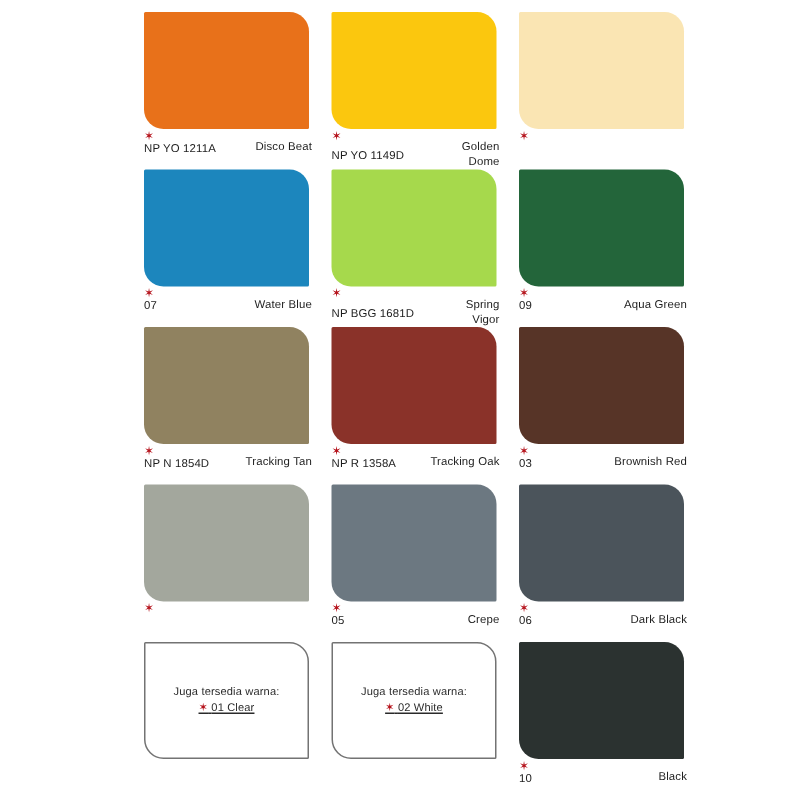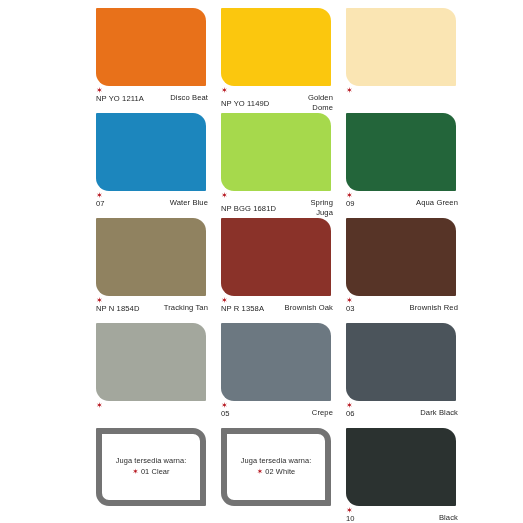--- a/index.html
+++ b/index.html
@@ -47,37 +47,38 @@
     width: 110px;
     height: 78px;
     border-top-right-radius: 13px;
     border-bottom-left-radius: 13px;
     border-top-left-radius: 1px;
     border-bottom-right-radius: 1px;
   }
 
   .swatch.outlined {
     background: #ffffff;
-    border: 6px solid #737373;
+    border: 1px solid #737373;
     box-sizing: border-box;
     display: flex;
     align-items: center;
     justify-content: center;
   }
 
   .note {
     text-align: center;
     font-size: 7.4px;
     color: #2a2a2a;
     line-height: 1.45;
     letter-spacing: 0.1px;
   }
   .note .note-line2 {
     display: block;
     white-space: nowrap;
+    text-decoration: underline;
   }
 
   .star {
     color: #b5121b;
     font-size: 7.5px;
     line-height: 1;
   }
 
   .star-mark {
     position: absolute;
@@ -155,21 +156,21 @@
             <div class="name"><span>Water Blue</span></div>
           </div>
         </div>
       </div>
       <div class="cell">
         <div class="swatch-wrap">
           <div class="swatch" style="background: rgb(166, 217, 76);"></div>
           <div class="star-mark">✶</div>
           <div class="labels">
             <div class="code">NP BGG 1681D</div>
-            <div class="name"><span>Spring</span><span class="wrap2">Juga</span></div>
+            <div class="name"><span>Spring</span><span class="wrap2">Vigor</span></div>
           </div>
         </div>
       </div>
       <div class="cell">
         <div class="swatch-wrap">
           <div class="swatch" style="background: rgb(35, 101, 58);"></div>
           <div class="star-mark">✶</div>
           <div class="labels">
             <div class="code">09</div>
             <div class="name"><span>Aqua Green</span></div>
@@ -185,21 +186,21 @@
             <div class="name"><span>Tracking Tan</span></div>
           </div>
         </div>
       </div>
       <div class="cell">
         <div class="swatch-wrap">
           <div class="swatch" style="background: rgb(138, 50, 41);"></div>
           <div class="star-mark">✶</div>
           <div class="labels">
             <div class="code">NP R 1358A</div>
-            <div class="name"><span>Brownish Oak</span></div>
+            <div class="name"><span>Tracking Oak</span></div>
           </div>
         </div>
       </div>
       <div class="cell">
         <div class="swatch-wrap">
           <div class="swatch" style="background: rgb(87, 52, 39);"></div>
           <div class="star-mark">✶</div>
           <div class="labels">
             <div class="code">03</div>
             <div class="name"><span>Brownish Red</span></div>

